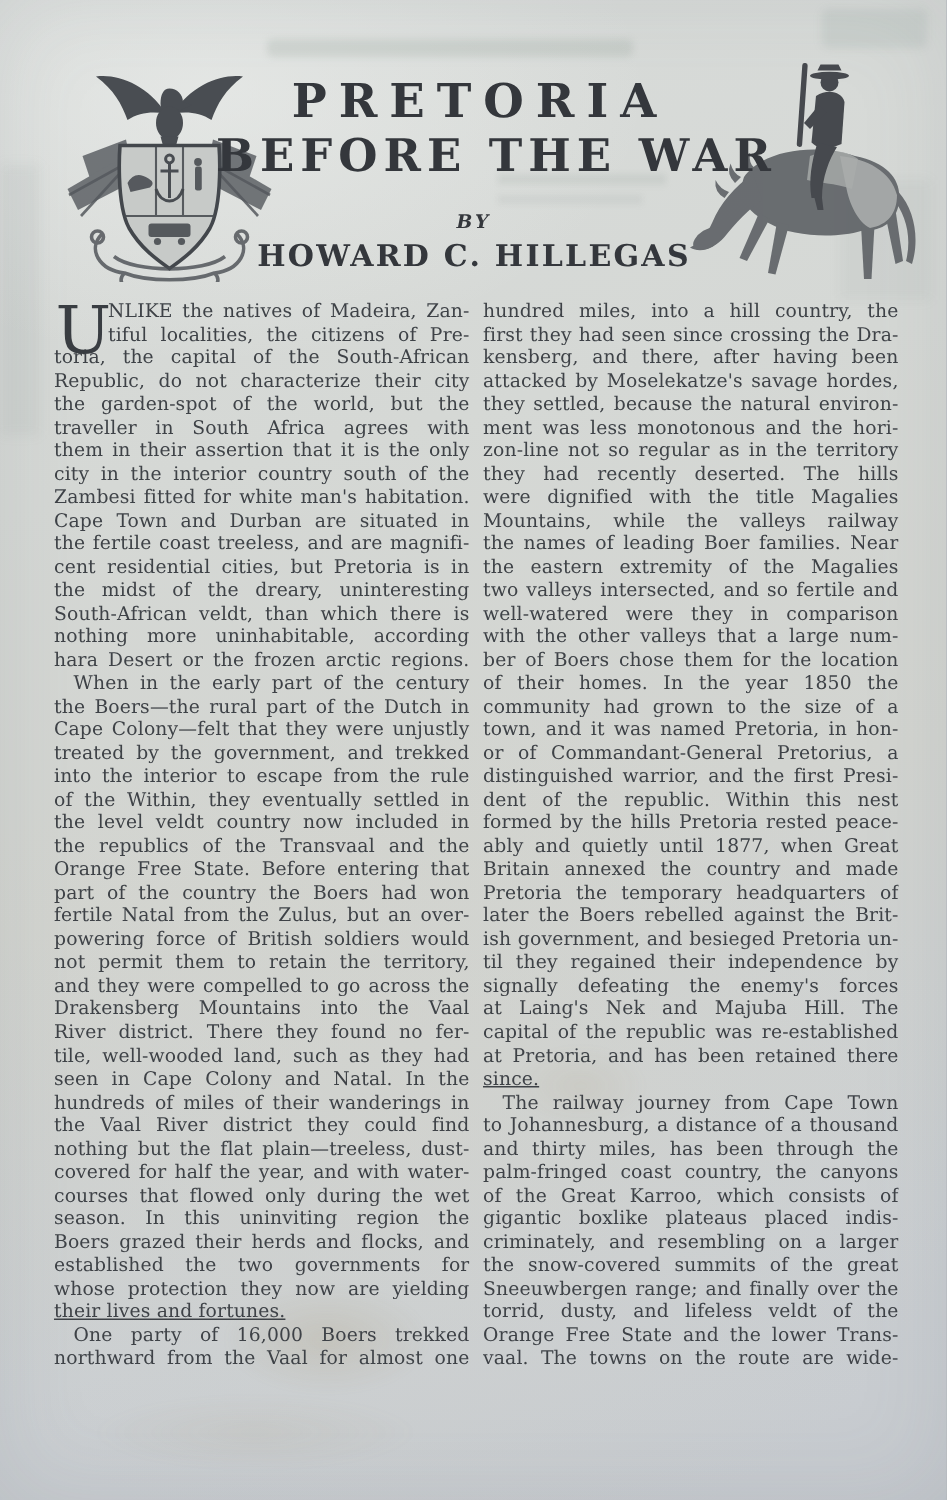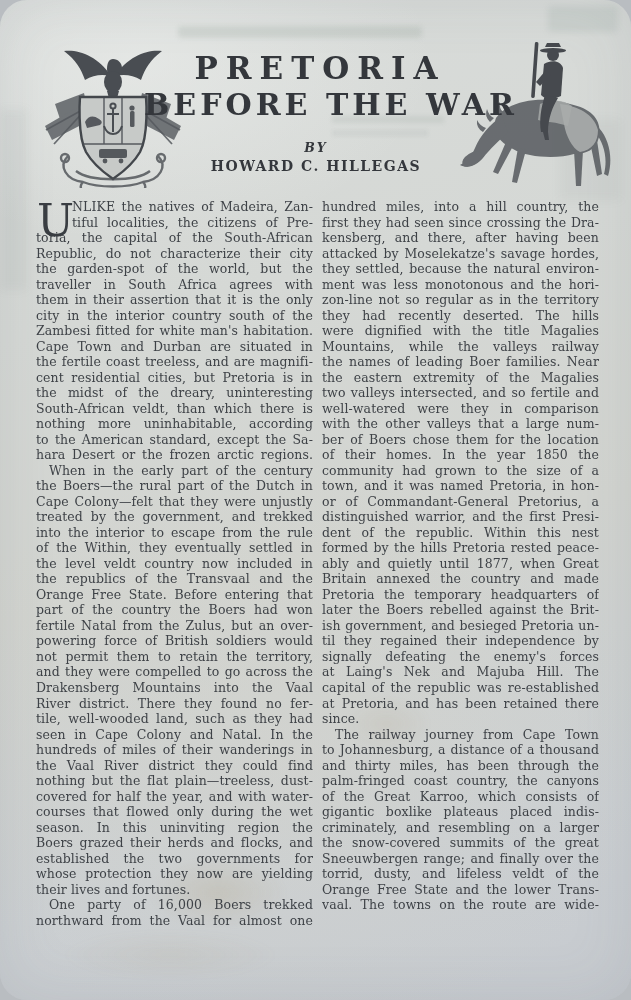--- a/index.html
+++ b/index.html
@@ -6,41 +6,40 @@
   body { width:631px; height:1000px; overflow:hidden; background:#b9bdc1; }
 
   .page {
     position:relative; width:631px; height:1000px; overflow:hidden;
     background:
       radial-gradient(ellipse 420px 260px at 22% 6%, rgba(238,240,238,0.55), rgba(238,240,238,0) 70%),
       radial-gradient(ellipse 500px 400px at 45% 75%, rgba(214,213,202,0.35), rgba(214,213,202,0) 75%),
       linear-gradient(168deg, #d9dcda 0%, #d5d8d5 30%, #d2d4d0 55%, #cbcfd2 82%, #c6cacf 100%);
     font-family:"DejaVu Serif","Liberation Serif",serif;
     box-shadow: inset 0 0 60px rgba(90,95,105,0.12);
-    border-radius: 27px;
   }
 
   
   .header { position:absolute; left:140px; top:52px; width:352px; text-align:center; color:#34373c; }
   .title1 { font-size:31px; font-weight:bold; letter-spacing:8px; line-height:32px; text-indent:8px; }
   .title2 { font-size:30px; font-weight:bold; letter-spacing:4px; line-height:33px; margin-top:4px; white-space:nowrap; text-indent:4px; }
   .byline { font-size:12.5px; font-weight:bold; letter-spacing:2px; margin-top:19px;font-style:italic; }
-  .author { font-size:14px; font-weight:bold; letter-spacing:1.5px; margin-top:3px; white-space:nowrap; }
+  .author { font-size:20px; font-weight:bold; letter-spacing:1.5px; margin-top:3px; white-space:nowrap; }
 
   
   .col { position:absolute; top:199px; width:277px; color:#3e4247; }
   .col-left  { left:36px; }
   .col-right { left:322px; }
   .para { position:relative; }
   .tline {
     height:15.52px; line-height:15.6px; font-size:12.5px;
     text-align:justify; text-align-last:justify; overflow:hidden;
     letter-spacing:0.1px;
   }
-  .lastline { text-align-last:left; }
+  .lastline { text-align-last:left;text-decoration:underline; }
   .first-indent { text-indent:13px; }
   .dc-indent { padding-left:36px; }
   .dropcap {
     position:absolute; left:1px; top:0px; font-size:44px; line-height:44px;
     font-weight:normal; color:#393d42;
     data:none;
   }
 
   
   .arms  { position:absolute; left:38px;  top:40px; width:150px; height:148px; }
@@ -189,21 +188,20 @@
         <div class="tline">traveller in South Africa agrees with</div>
         <div class="tline">them in their assertion that it is the only</div>
         <div class="tline">city in the interior country south of the</div>
         <div class="tline">Zambesi fitted for white man's habitation.</div>
         <div class="tline">Cape Town and Durban are situated in</div>
         <div class="tline">the fertile coast treeless, and are magnifi-</div>
         <div class="tline">cent residential cities, but Pretoria is in</div>
         <div class="tline">the midst of the dreary, uninteresting</div>
         <div class="tline">South-African veldt, than which there is</div>
         <div class="tline">nothing more uninhabitable, according</div>
-        <div class="tline">to the American standard, except the Sa-</div>
         <div class="tline">hara Desert or the frozen arctic regions.</div>
       </div>
       <div class="para">
         <div class="tline first-indent">When in the early part of the century</div>
         <div class="tline">the Boers—the rural part of the Dutch in</div>
         <div class="tline">Cape Colony—felt that they were unjustly</div>
         <div class="tline">treated by the government, and trekked</div>
         <div class="tline">into the interior to escape from the rule</div>
         <div class="tline">of the Within, they eventually settled in</div>
         <div class="tline">the level veldt country now included in</div>

